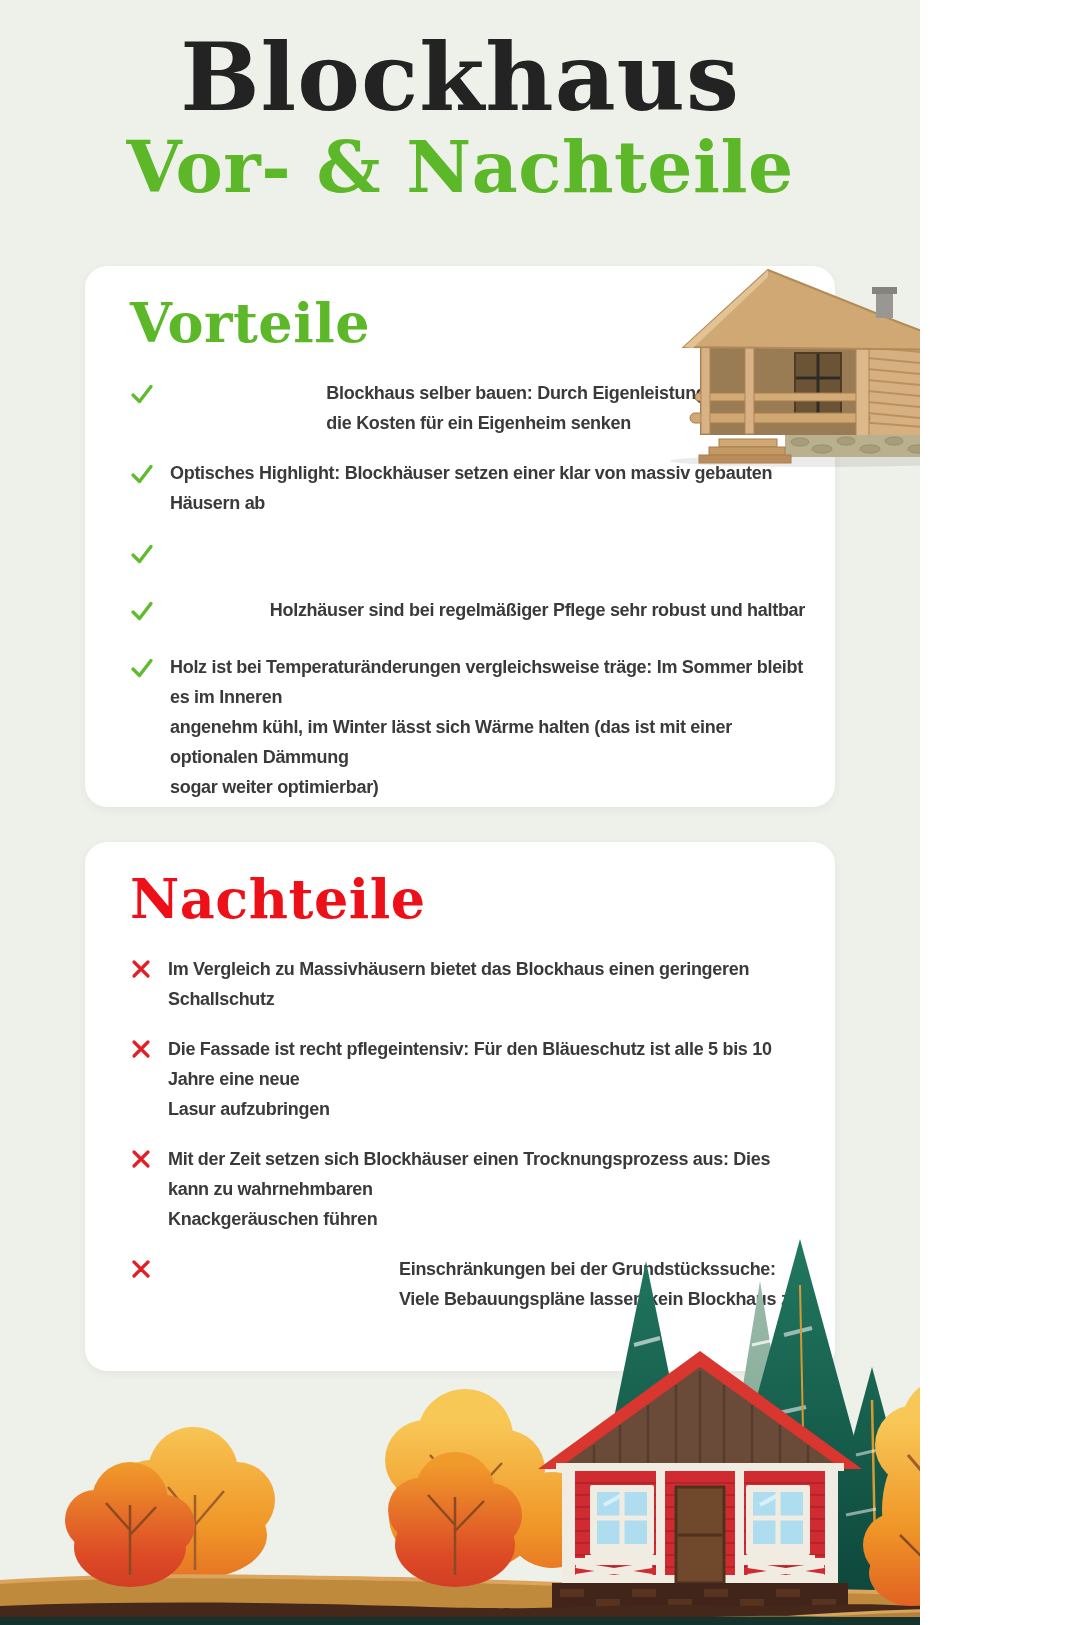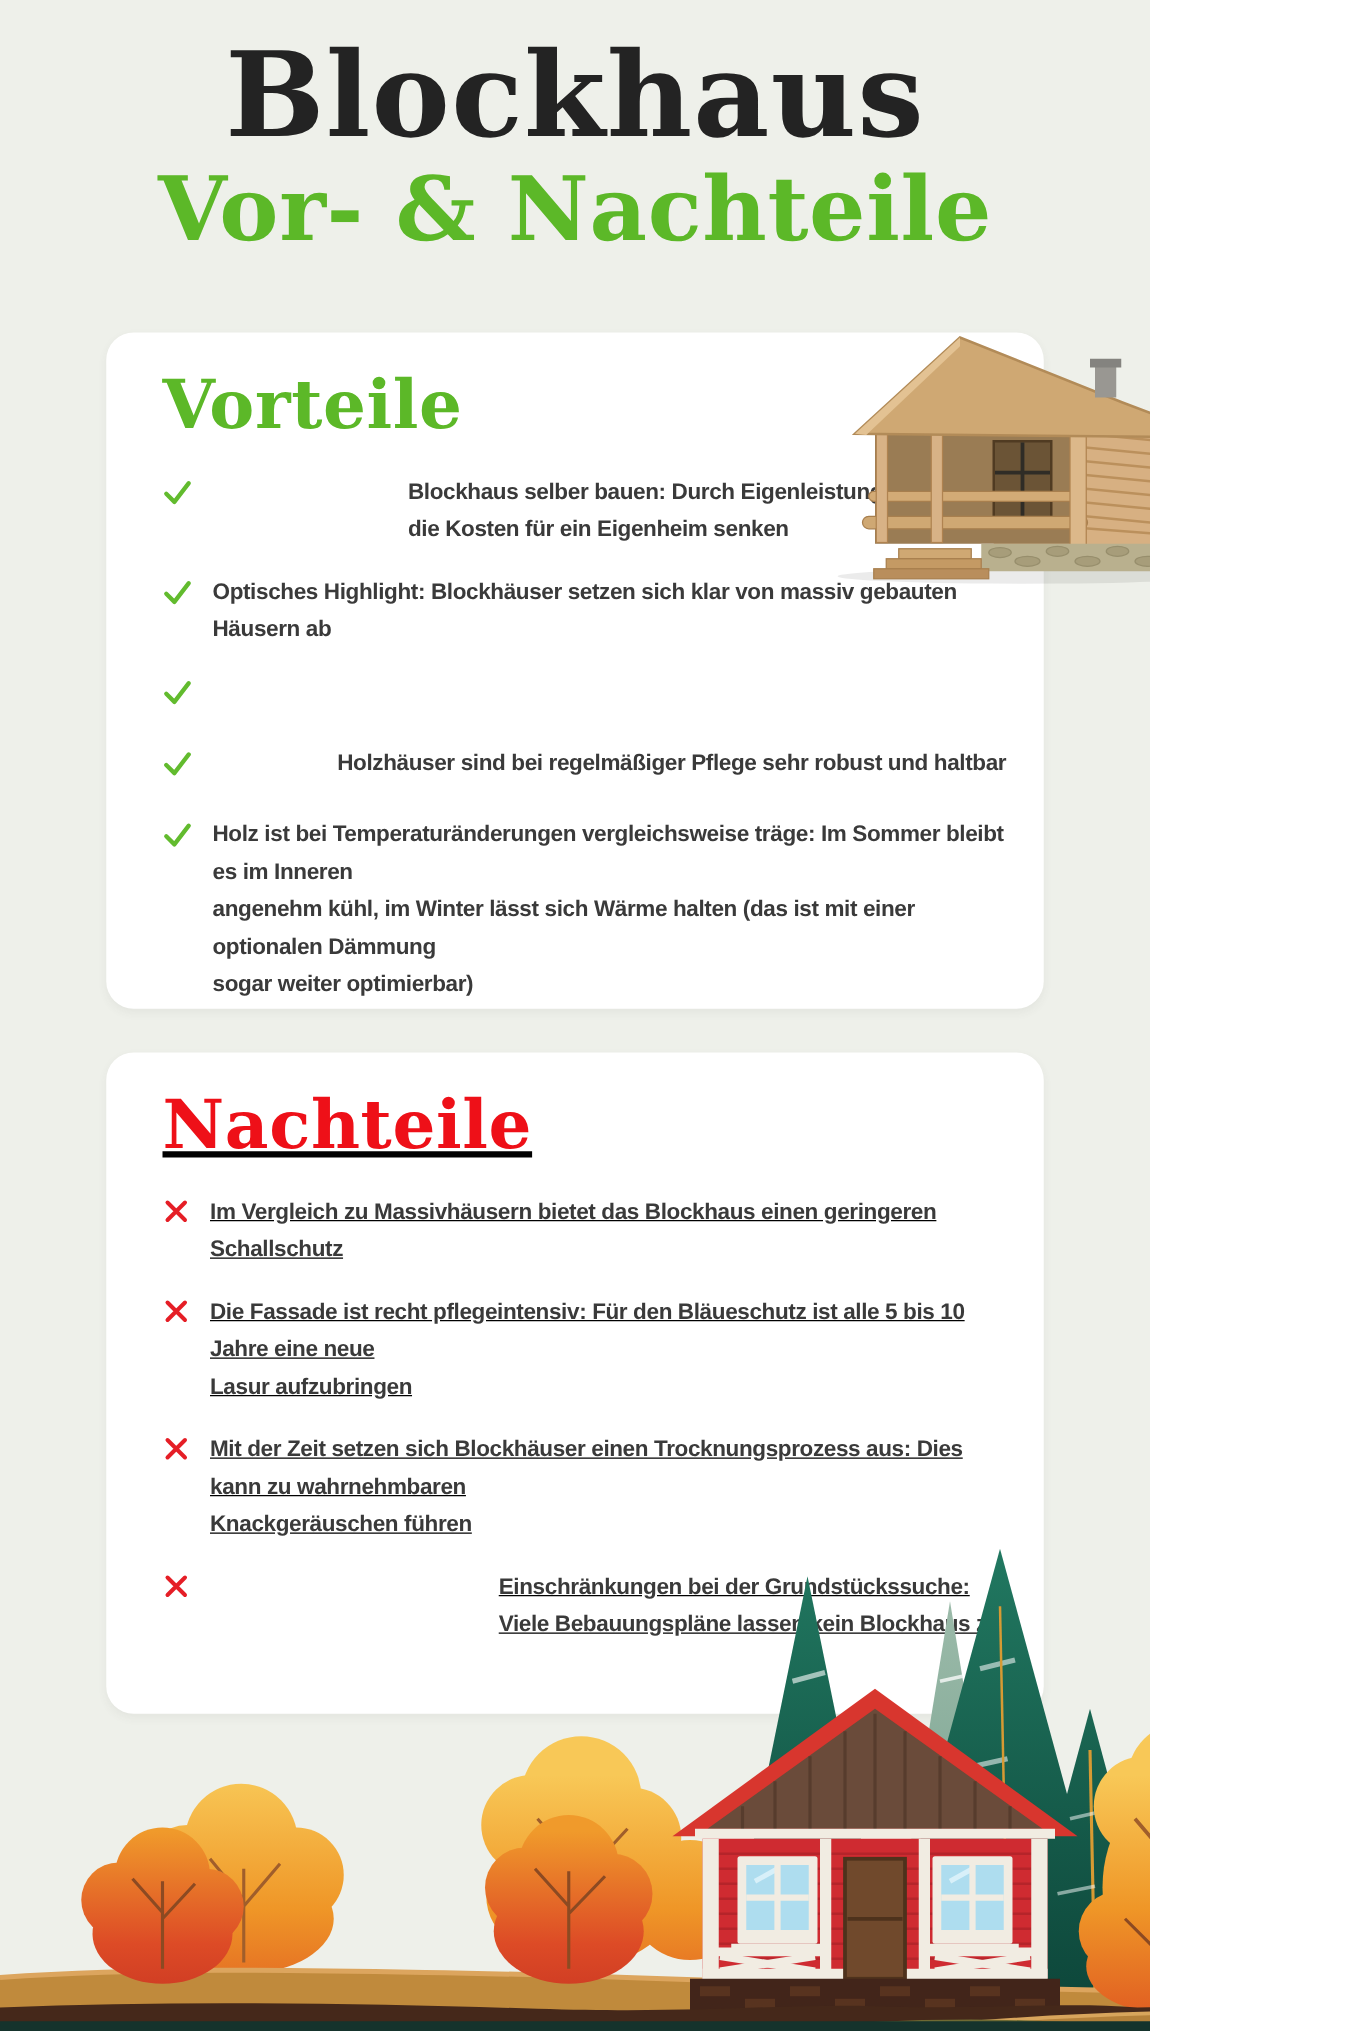--- a/index.html
+++ b/index.html
@@ -15,21 +15,21 @@
   .subtitle{
     font-family:"DejaVu Serif",serif;font-weight:700;font-size:71px;
     line-height:1.05;color:#5cb828;letter-spacing:0.5px;margin:4px 0 0 0;
   }
   .card{
     position:relative;margin:0 85px;background:#ffffff;border-radius:22px;
     box-shadow:0 3px 8px rgba(60,70,60,0.06);
     padding:28px 30px 30px 45px;box-sizing:border-box;overflow:hidden;
   }
   .card.pros{margin-top:62px;height:541px;}
-  .card.cons{margin-top:35px;height:529px;text-decoration:underline;}
+  .card.cons{margin-top:35px;height:529px;}
   .card-heading{
     font-family:"DejaVu Serif",serif;font-weight:700;font-size:54px;
     line-height:1.1;margin:0 0 24px 0;letter-spacing:0.5px;
   }
   .pros .card-heading{color:#5cb828;}
   .cons .card-heading{color:#ee1018;}
   ul.items{list-style:none;margin:0;padding:0;}
   li.item{
     display:flex;align-items:flex-start;gap:16px;margin-bottom:20px;
     color:#3a3a3a;font-weight:700;font-size:18px;line-height:30px;
@@ -58,21 +58,21 @@
         <span class="bullet"><svg width="24" height="24" viewBox="0 0 24 24">
               <path d="M3 13 L9.5 19.5 L21 4.5" fill="none" stroke="#62bb2e" stroke-width="3.4" stroke-linecap="round" stroke-linejoin="round"></path>
             </svg></span>
         <span class="li-text">Blockhaus selber bauen: Durch Eigenleistung lassen sich
 die Kosten für ein Eigenheim senken</span>
       </li>
       <li class="item">
         <span class="bullet"><svg width="24" height="24" viewBox="0 0 24 24">
               <path d="M3 13 L9.5 19.5 L21 4.5" fill="none" stroke="#62bb2e" stroke-width="3.4" stroke-linecap="round" stroke-linejoin="round"></path>
             </svg></span>
-        <span class="li-text">Optisches Highlight: Blockhäuser setzen sich klar von massiv gebauten Häusern ab</span>
+        <span class="li-text">Optisches Highlight: Blockhäuser setzen einer klar von massiv gebauten Häusern ab</span>
       </li>
       <li class="item">
         <span class="bullet"><svg width="24" height="24" viewBox="0 0 24 24">
               <path d="M3 13 L9.5 19.5 L21 4.5" fill="none" stroke="#62bb2e" stroke-width="3.4" stroke-linecap="round" stroke-linejoin="round"></path>
             </svg></span>
       </li>
       <li class="item">
         <span class="bullet"><svg width="24" height="24" viewBox="0 0 24 24">
               <path d="M3 13 L9.5 19.5 L21 4.5" fill="none" stroke="#62bb2e" stroke-width="3.4" stroke-linecap="round" stroke-linejoin="round"></path>
             </svg></span>

